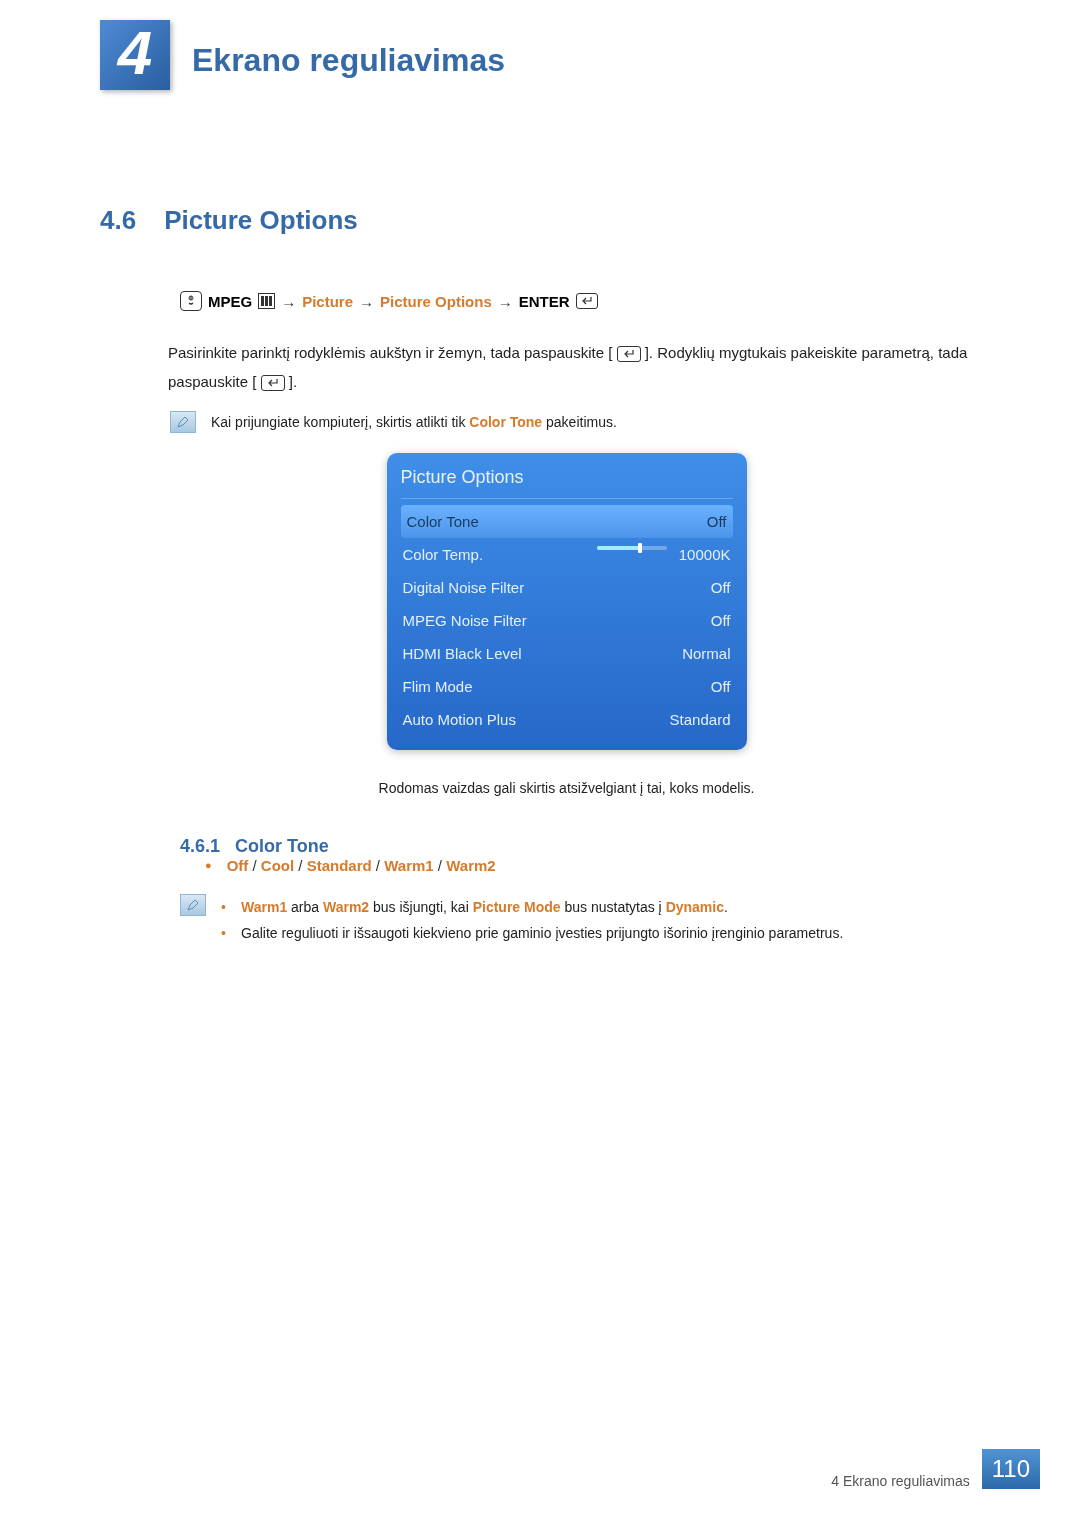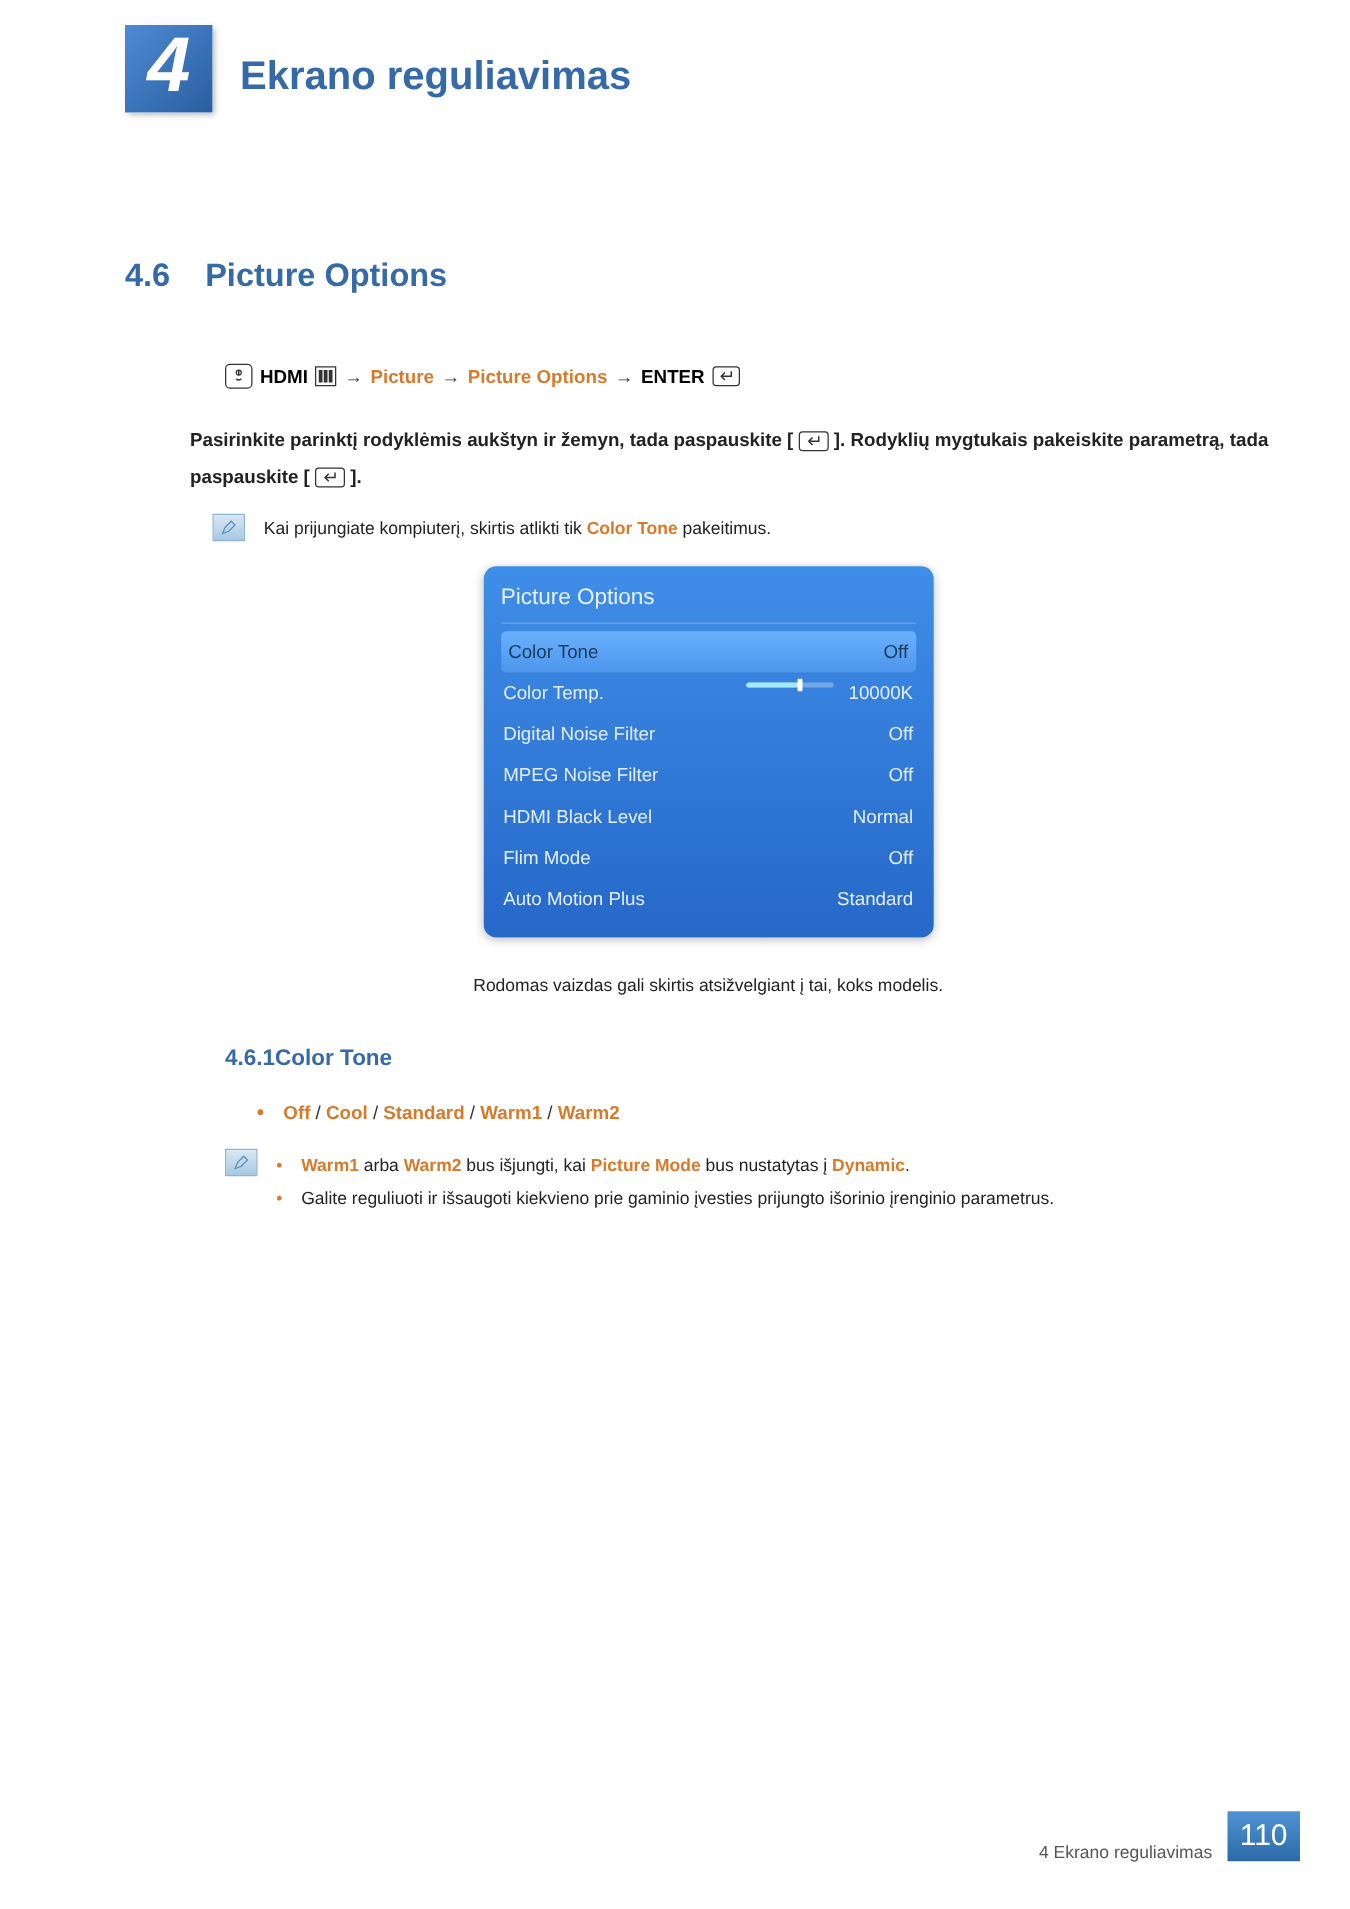--- a/index.html
+++ b/index.html
@@ -87,24 +87,23 @@
       border: 1px solid #333;
       border-radius: 3px;
       padding: 1px 3px;
       font-size: 11px;
       display: inline-flex;
       align-items: center;
     }
     .paragraph {
       font-size: 15px;
       line-height: 1.9;
-      margin-left: 52px;
+      margin-left: 68px;
       margin-bottom: 10px;
       color: #222;
-      font-weight: bold;
     }
     .inline-enter {
       border: 1px solid #333;
       border-radius: 3px;
       padding: 1px 4px;
       font-size: 11px;
       display: inline-flex;
       align-items: center;
       vertical-align: middle;
     }
@@ -197,25 +196,25 @@
     }
     .osd-val-slider { display: flex; align-items: flex-start; gap: 2px; }
     .caption {
       text-align: center;
       font-size: 14px;
       color: #222;
       margin-bottom: 40px;
     }
     .subsection-title {
       display: flex;
+      gap: 15px;
       font-size: 18px;
       font-weight: bold;
       color: #366aa7;
       margin-left: 80px;
-      margin-bottom: 25px;
     }
     .option-list {
       margin-left: 105px;
       font-size: 15px;
       font-weight: bold;
       display: flex;
       flex-wrap: wrap;
       gap: 5px;
       align-items: center;
       margin-bottom: 20px;
@@ -275,21 +274,21 @@
     <span>Picture Options</span>
   </div>
 
   <div class="menu-path">
     <span class="path-icon-box">
       <svg width="12" height="12" viewBox="0 0 12 12">
           <path d="M6 1 L6 5 M4 8 Q6 10 8 8" stroke="#333" stroke-width="1.2" fill="none"></path>
           <circle cx="6" cy="3" r="2" stroke="#333" stroke-width="1" fill="none"></circle>
         </svg>
     </span>
-    <span class="bold-black">HDMI</span>
+    <span class="bold-black">MPEG</span>
     <span class="path-menu-icon">
         <span></span>
         <span></span>
         <span></span>
       </span>
     <span class="arrow">→</span>
     <span class="orange">Picture</span>
     <span class="arrow">→</span>
     <span class="orange">Picture Options</span>
     <span class="arrow">→</span>

